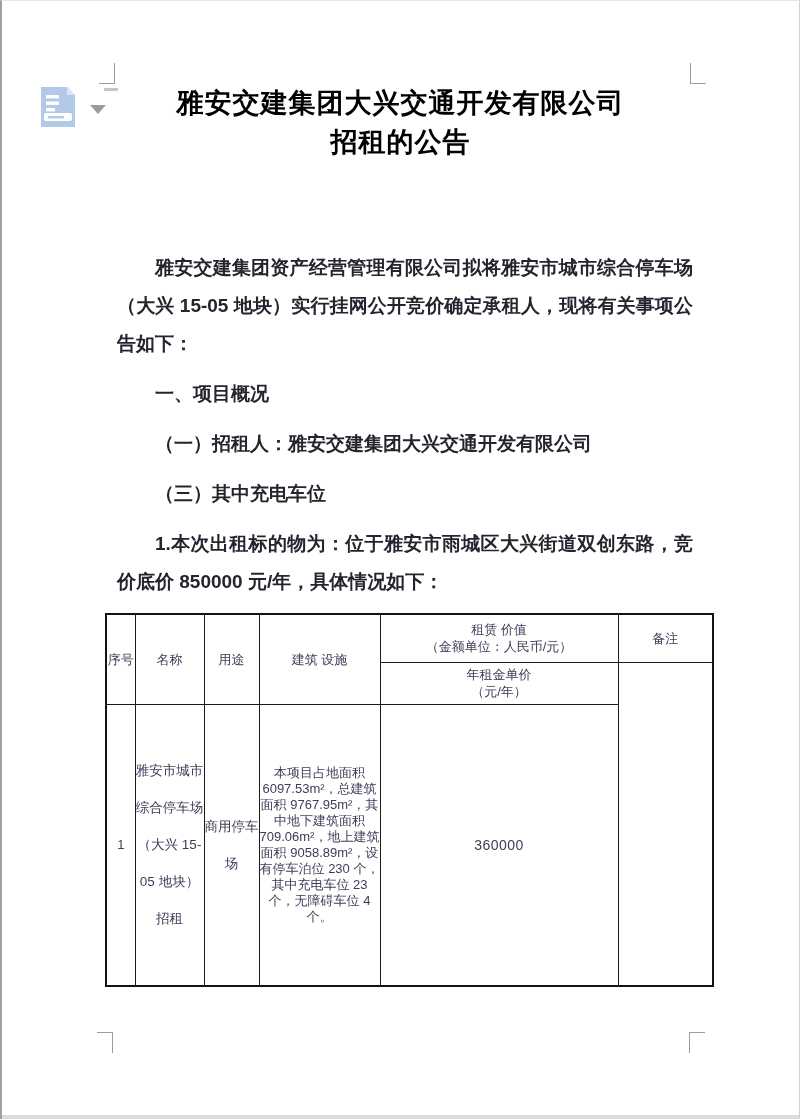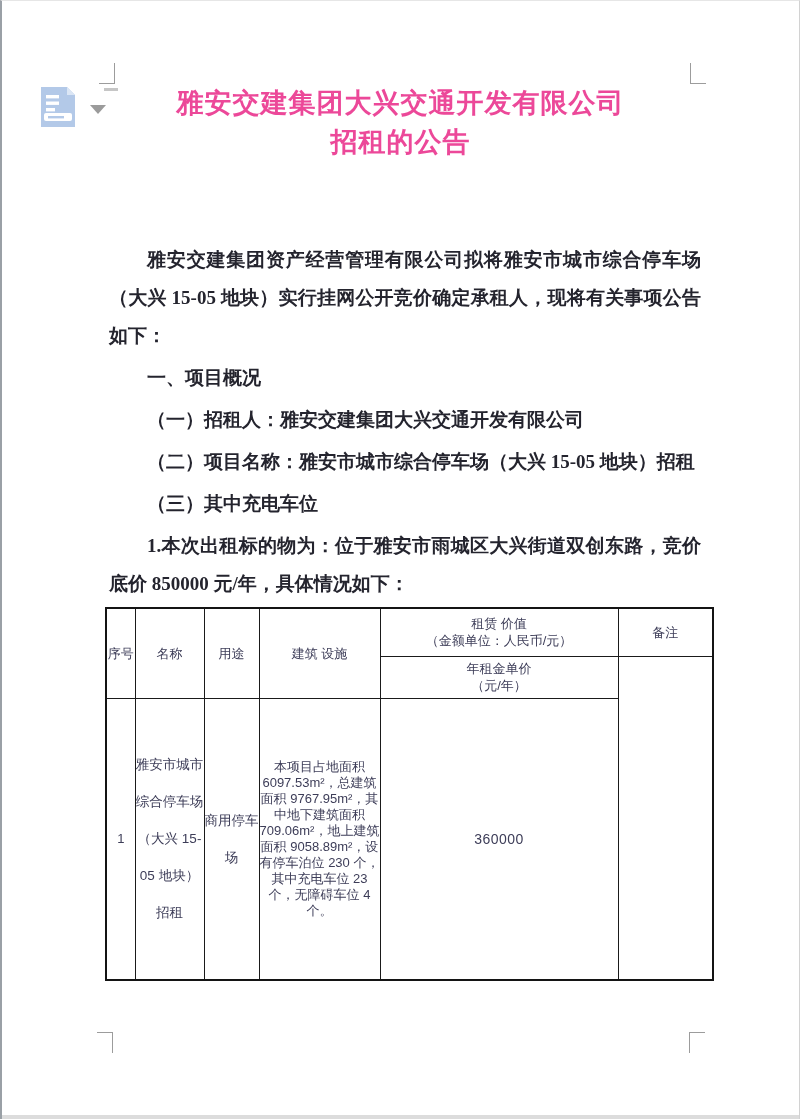--- a/index.html
+++ b/index.html
@@ -29,31 +29,31 @@
   
   .corner{position:absolute;width:15px;height:20px;}
   .corner.tl{left:97px;top:62px;border-right:1.5px solid #9c9c9c;border-bottom:1.5px solid #9c9c9c;}
   .corner.tr{left:688px;top:62px;border-left:1.5px solid #9c9c9c;border-bottom:1.5px solid #9c9c9c;}
   .corner.bl{left:95px;top:1031px;border-right:1.5px solid #9c9c9c;border-top:1.5px solid #9c9c9c;}
   .corner.br{left:687px;top:1031px;border-left:1.5px solid #9c9c9c;border-top:1.5px solid #9c9c9c;}
 
   
   .title{
     position:absolute;left:0;right:0;top:83px;
-    text-align:center;color:#ec4899;
+    text-align:center;color:#000000;
     font-size:27px;font-weight:bold;line-height:38.5px;letter-spacing:1px;
   }
 
   
   .doc-body{
     position:absolute;left:103px;top:236px;width:600px;
     color:#24242e;font-size:19px;line-height:38px;font-weight:600;
     text-align:justify;
   }
-  .doc-body p{margin:4px;font-family:Liberation Serif, serif;}
+  .doc-body p{margin:12px;}
   .indent{text-indent:2em;}
 
   
   table.info{
     border-collapse:collapse;table-layout:fixed;
     width:607px;margin-top:2px;
     color:#3d3d58;
     border:2.5px solid #141414;
   }
   table.info th, table.info td{
@@ -105,21 +105,20 @@
 
 <div class="title">
   <div>雅安交建集团大兴交通开发有限公司</div>
   <div>招租的公告</div>
 </div>
 
 <div class="doc-body">
   <p class="indent">雅安交建集团资产经营管理有限公司拟将雅安市城市综合停车场（大兴 15-05 地块）实行挂网公开竞价确定承租人，现将有关事项公告如下：</p>
   <p class="indent">一、项目概况</p>
   <p class="indent">（一）招租人：雅安交建集团大兴交通开发有限公司</p>
-  <p class="indent">（二）项目名称：雅安市城市综合停车场（大兴 15-05 地块）招租</p>
   <p class="indent">（三）其中充电车位</p>
   <p class="indent">1.本次出租标的物为：位于雅安市雨城区大兴街道双创东路，竞价底价 850000 元/年，具体情况如下：</p>
 
   <table class="info">
     <colgroup>
       <col style="width:29px">
         <col style="width:69px">
         <col style="width:55px">
       <col style="width:121px">
         <col style="width:238px">

